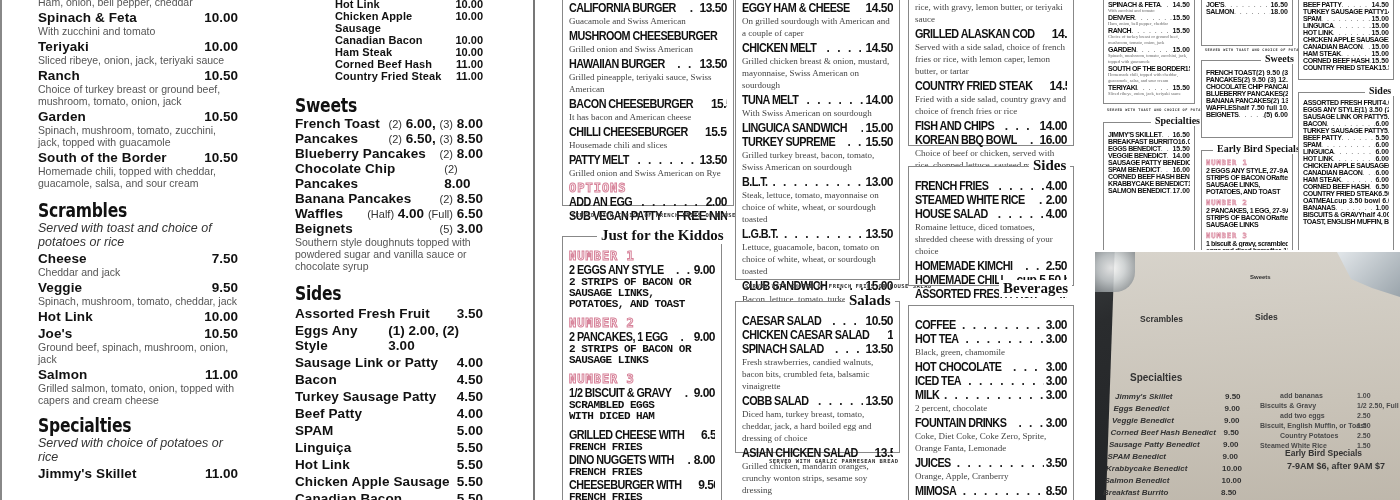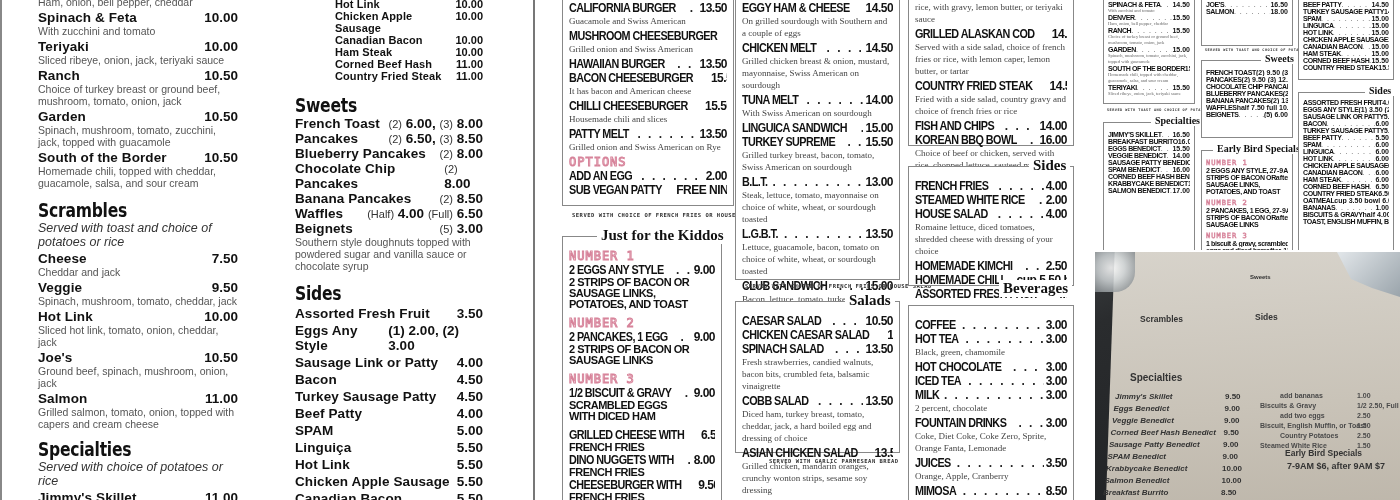--- a/index.html
+++ b/index.html
@@ -26,23 +26,23 @@
 .q{font-size:11px;font-weight:normal;color:#333}
 
 
 .box{position:absolute;border:1.5px solid #888;background:#fff}
 .md .row{display:flex;align-items:center;white-space:nowrap;overflow:hidden}
 .md .nm{font-family:"Liberation Sans",sans-serif;font-weight:bold;font-size:12px;letter-spacing:-0.6px;transform:scaleX(0.9);transform-origin:left;display:inline-block}
 .md .dots{flex:1;overflow:hidden;font-weight:bold;font-size:12px;letter-spacing:2px;color:#222;margin:0 2px}
 .md .dots::before{content:". . . . . . . . . . . . . . . . . . . . . . . . . . . . . . . . . . . . . . . . ."}
 .md .pr{font-weight:bold;font-size:12px;letter-spacing:-0.5px}
 .md .ds{font-family:"Liberation Serif",serif;font-size:9px;color:#444;line-height:12px;margin-bottom:2px}
-.md .nm2{font-family:Liberation Sans, sans-serif;font-weight:bold;font-size:11px;letter-spacing:-0.5px;line-height:11px}
+.md .nm2{font-family:Liberation Mono, monospace;font-weight:bold;font-size:11px;letter-spacing:-0.5px;line-height:11px}
 .hdr{position:absolute;font-family:"Liberation Serif",serif;font-weight:bold;font-size:15px;background:#fff;padding:0 4px;right:6px}
-.pink{font-family:"DejaVu Sans Mono",monospace;font-weight:normal;font-size:12px;color:#fff;-webkit-text-stroke:1px #d7839a;letter-spacing:1px;line-height:14px}
+.pink{font-family:"DejaVu Sans Mono",monospace;font-weight:bold;font-size:12px;color:#fff;-webkit-text-stroke:1px #d7839a;letter-spacing:1px;line-height:14px}
 .foot{position:absolute;font-family:"DejaVu Sans Mono",monospace;font-size:5.5px;font-weight:bold;color:#333;letter-spacing:0.5px;white-space:nowrap}
 
 
 .tn .row{display:flex;align-items:baseline;white-space:nowrap;overflow:hidden}
 .tn .nm{font-weight:bold;font-size:7px;letter-spacing:-0.4px}
 .tn .dots{flex:1;overflow:hidden;font-size:7px;letter-spacing:1px;color:#444}
 .tn .dots::before{content:". . . . . . . . . . . . . . . . . . . . . . . . . . . . . . . . ."}
 .tn .pr{font-weight:bold;font-size:7px}
 .tn .ds{font-family:"Liberation Serif",serif;font-size:4.5px;color:#666;line-height:6px}
 .tn .hdr{font-size:10px;right:4px}
@@ -113,21 +113,20 @@
           <span class="nm">Veggie</span>
           <span class="pr">9.50</span>
         </div>
         <div class="ds">Spinach, mushroom, tomato, cheddar, jack</div>
       </div>
       <div class="item">
         <div class="row">
           <span class="nm">Hot Link</span>
           <span class="pr">10.00</span>
         </div>
-        <div class="ds">Sliced hot link, tomato, onion, cheddar, jack</div>
       </div>
       <div class="item">
         <div class="row">
           <span class="nm">Joe's</span>
           <span class="pr">10.50</span>
         </div>
         <div class="ds">Ground beef, spinach, mushroom, onion, jack</div>
       </div>
       <div class="item">
         <div class="row">
@@ -293,20 +292,21 @@
         <div class="row">
           <span class="nm">MUSHROOM CHEESEBURGER</span>
           <span class="dots"></span>
         </div>
         <div class="ds">Grilled onion and Swiss American</div>
         <div class="row">
           <span class="nm">HAWAIIAN BURGER</span>
           <span class="dots"></span>
           <span class="pr">13.50</span>
         </div>
+        <div class="ds">Grilled pineapple, teriyaki sauce, Swiss American</div>
         <div class="row">
           <span class="nm">BACON CHEESEBURGER</span>
           <span class="dots"></span>
           <span class="pr">15.50</span>
         </div>
         <div class="ds">It has bacon and American cheese</div>
         <div class="row">
           <span class="nm">CHILLI CHEESEBURGER</span>
           <span class="dots"></span>
           <span class="pr">15.50</span>
@@ -389,21 +389,21 @@
   </div>
   <div class="hdr" style="left:60px;right:auto;top:227px">Just for the Kiddos</div>
 
   <div class="box" style="left:198px;top:-4px;width:165px;height:284px;padding:4px 6px">
     <div id="p3-sandwiches">
         <div class="row">
           <span class="nm">EGGY HAM &amp; CHEESE</span>
           <span class="dots"></span>
           <span class="pr">14.50</span>
         </div>
-        <div class="ds">On grilled sourdough with Southern and a couple of eggs</div>
+        <div class="ds">On grilled sourdough with American and a couple of caper</div>
         <div class="row">
           <span class="nm">CHICKEN MELT</span>
           <span class="dots"></span>
           <span class="pr">14.50</span>
         </div>
         <div class="ds">Grilled chicken breast &amp; onion, mustard, mayonnaise, Swiss American on sourdough</div>
         <div class="row">
           <span class="nm">TUNA MELT</span>
           <span class="dots"></span>
           <span class="pr">14.00</span>

